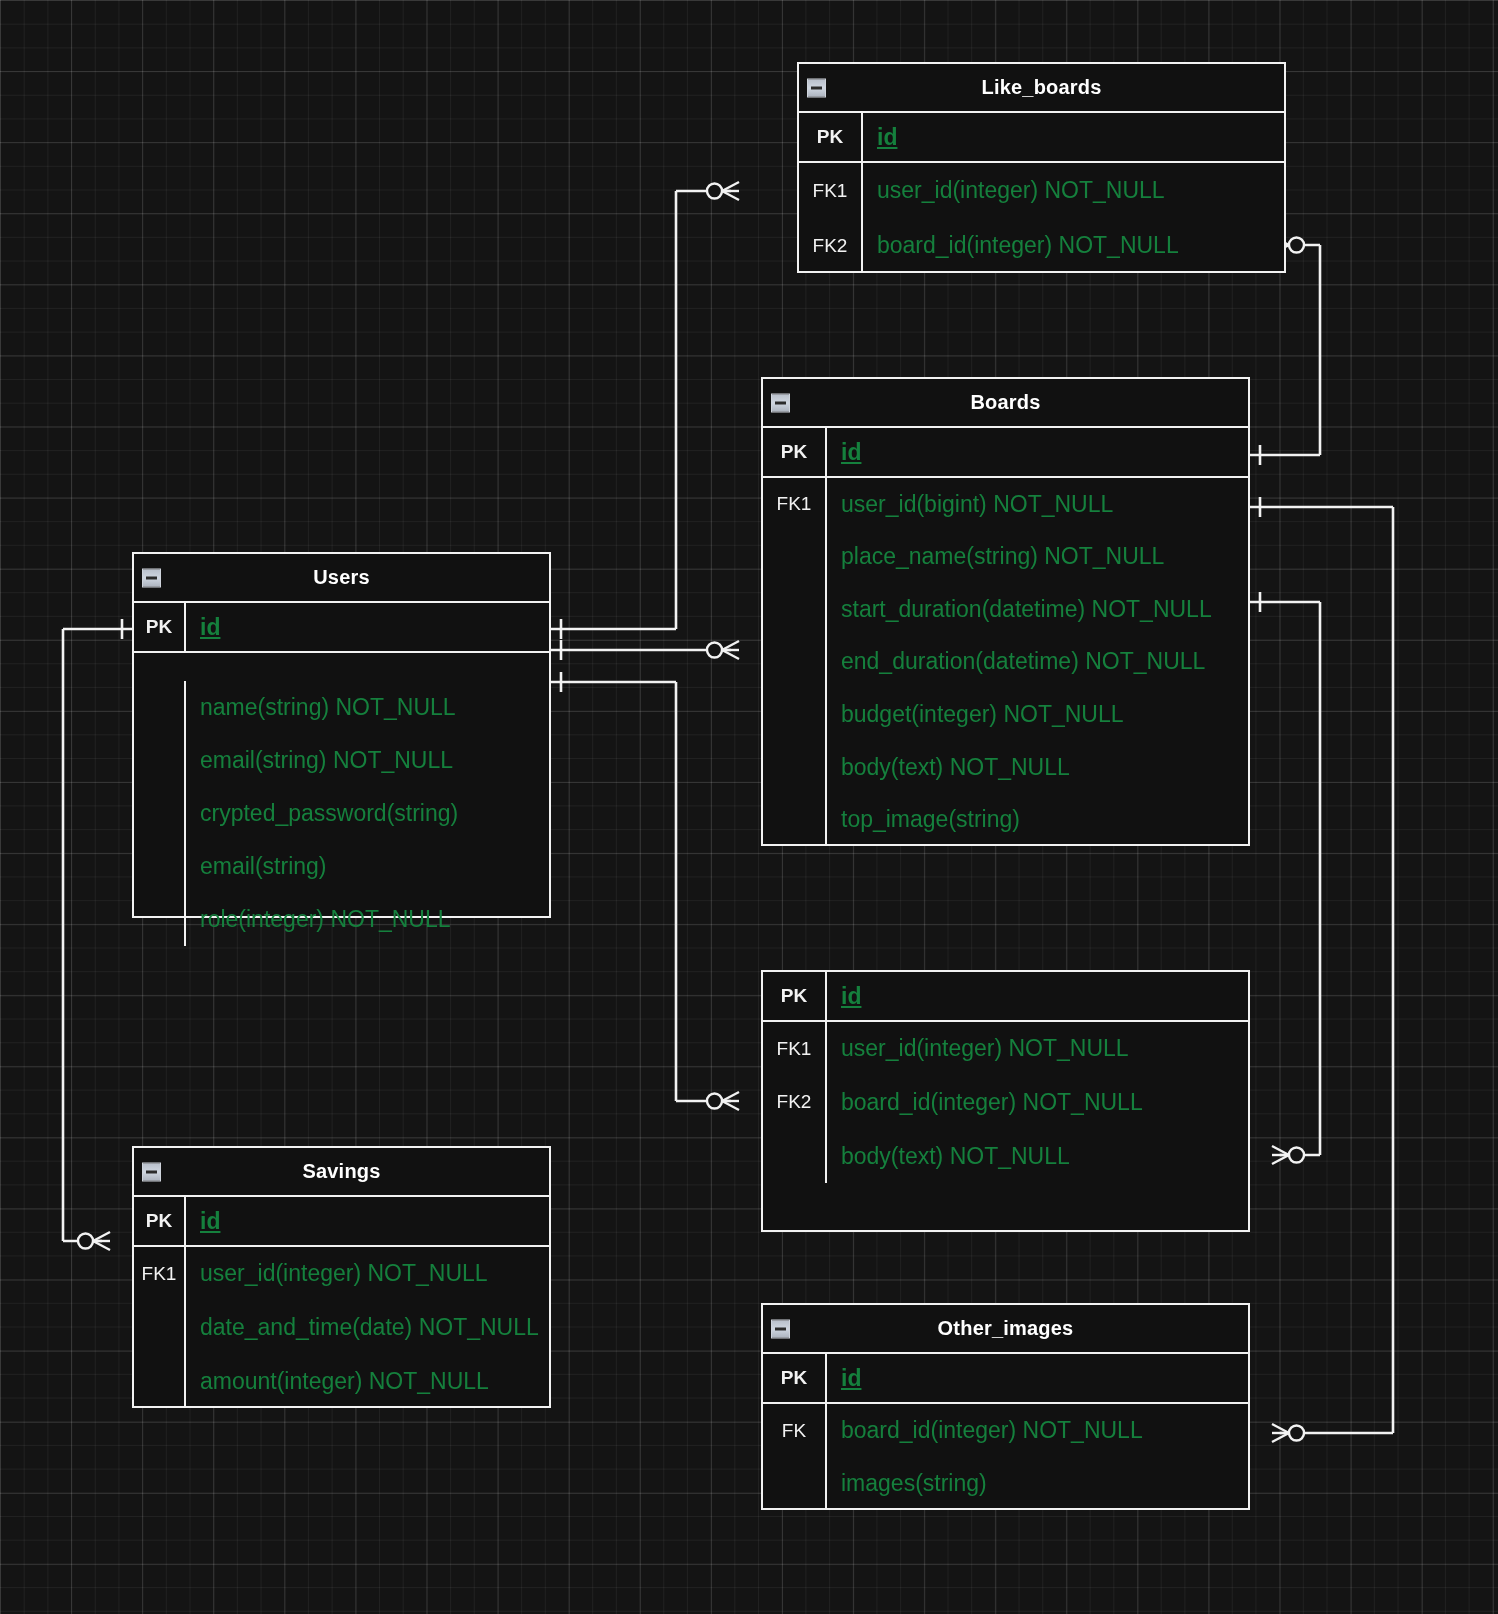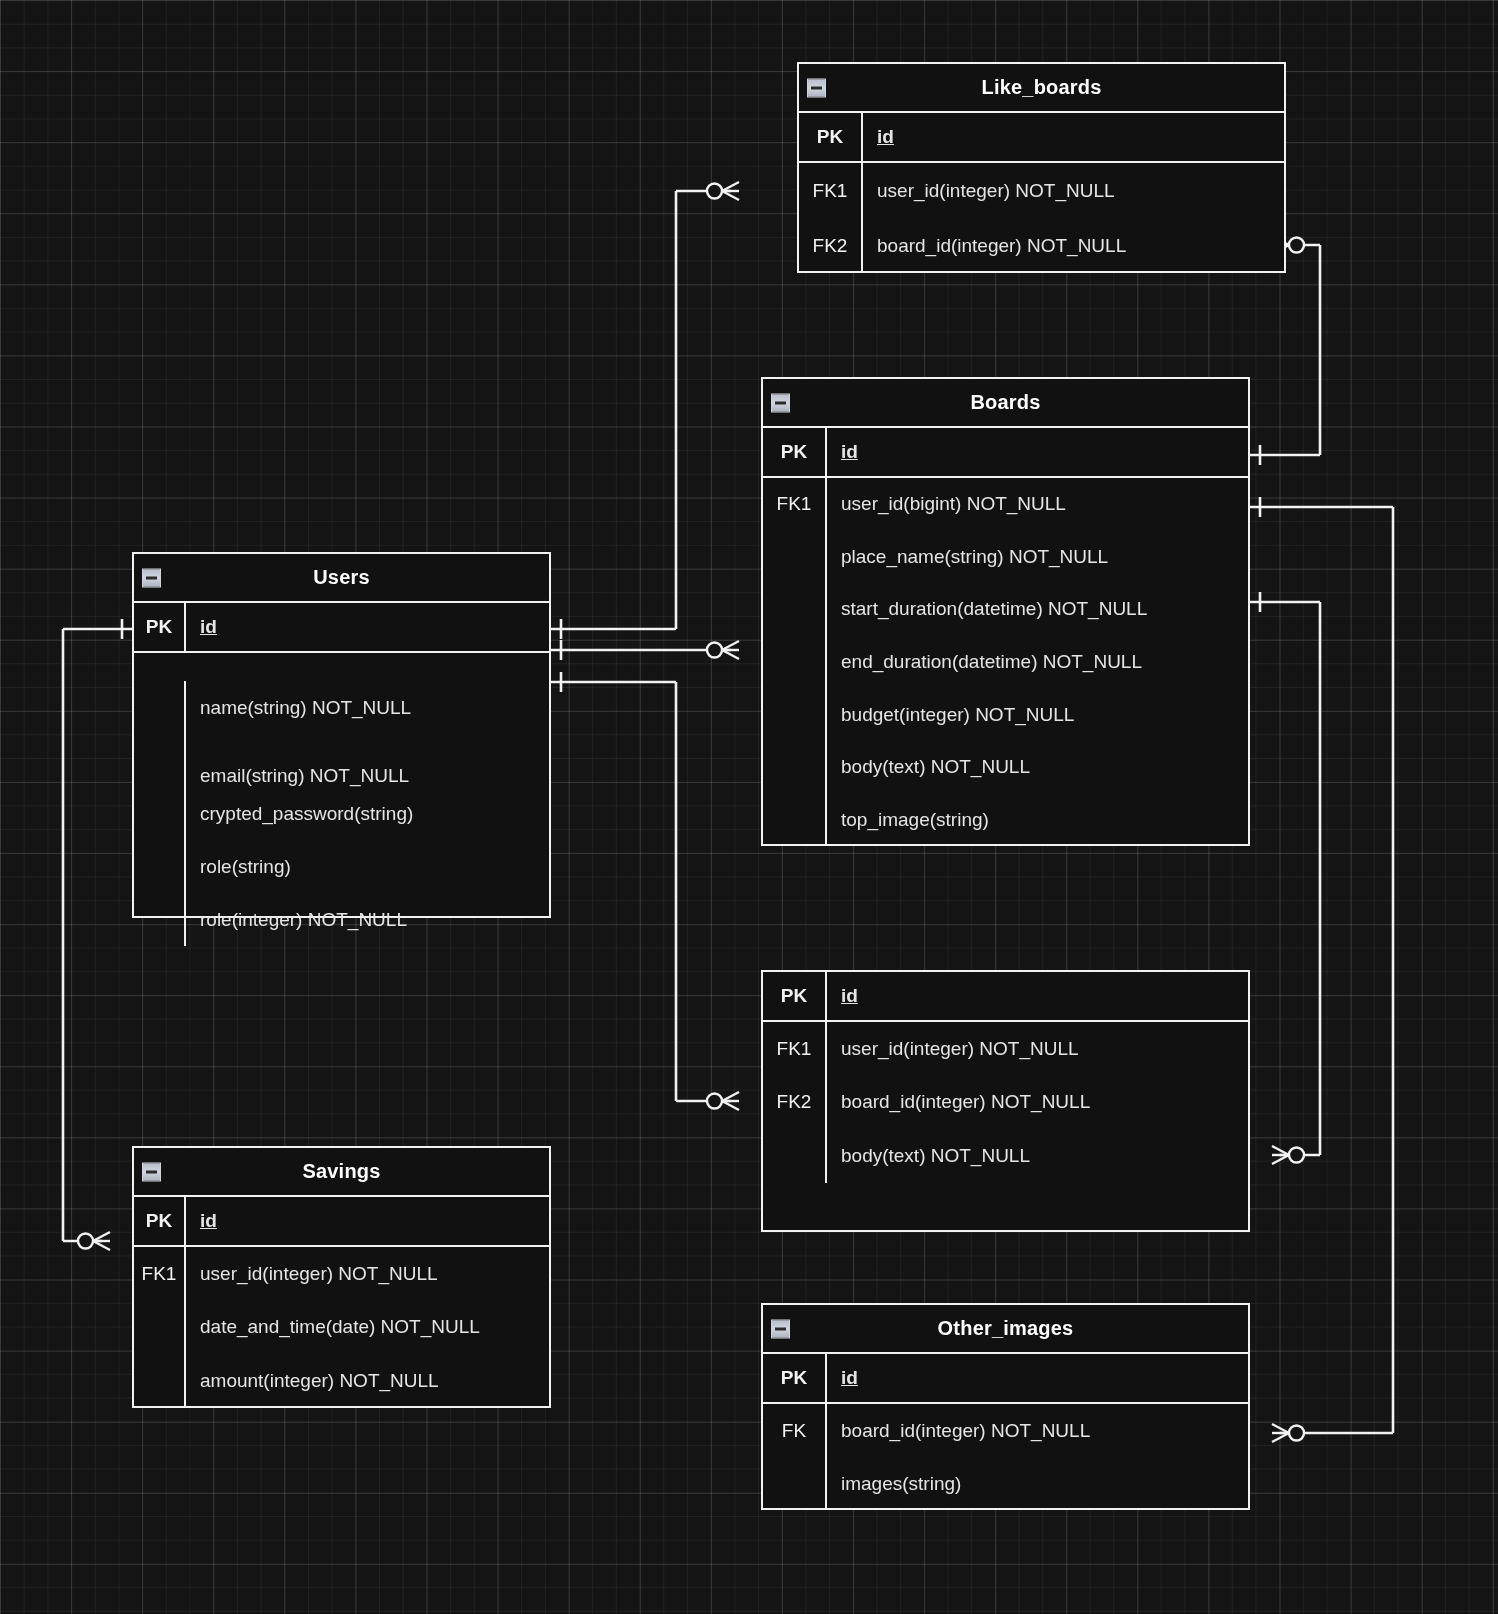--- a/index.html
+++ b/index.html
@@ -87,22 +87,22 @@
     align-items: center;
     justify-content: center;
     font-size: 19px;
     height: 100%;
     color: #f2f2f2;
   }
   .key-cell.bold { font-weight: bold; }
   .attr-cell {
     flex: 1 1 auto;
     padding-left: 14px;
-    font-size: 19px;
-    color: #e5e5e5;
+    font-size: 23px;
+    color: #15803d;
     white-space: nowrap;
   }
   .attr-cell.pk-underline {
     text-decoration: underline;
     font-weight: bold;
   }
   .body-rows {
     box-sizing: border-box;
   }
 </style>
@@ -255,31 +255,31 @@
       </div>
       <div class="row pkrow" style="height: 50px;">
         <div class="key-cell bold" style="width: 52px;">PK</div>
         <div class="attr-cell pk-underline">id</div>
       </div>
       <div class="body-rows">
         <div class="row" style="height: 53px; margin-top: 28px;">
           <div class="key-cell" style="width: 52px;"></div>
           <div class="attr-cell">name(string) NOT_NULL</div>
         </div>
-        <div class="row" style="height: 53px; align-items: flex-end;">
+        <div class="row" style="height: 53px;">
           <div class="key-cell" style="width: 52px;"></div>
           <div class="attr-cell">email(string) NOT_NULL</div>
         </div>
         <div class="row" style="height: 53px;">
           <div class="key-cell" style="width: 52px;"></div>
           <div class="attr-cell">crypted_password(string)</div>
         </div>
         <div class="row" style="height: 53px;">
           <div class="key-cell" style="width: 52px;"></div>
-          <div class="attr-cell">role(string)</div>
+          <div class="attr-cell">email(string)</div>
         </div>
         <div class="row" style="height: 53px;">
           <div class="key-cell" style="width: 52px;"></div>
           <div class="attr-cell">role(integer) NOT_NULL</div>
         </div>
       </div>
     </div>
     <div class="entity" style="left: 761px; top: 970px; width: 489px; height: 262px;">
       <div class="row pkrow" style="height: 50px;">
         <div class="key-cell bold" style="width: 64px;">PK</div>

